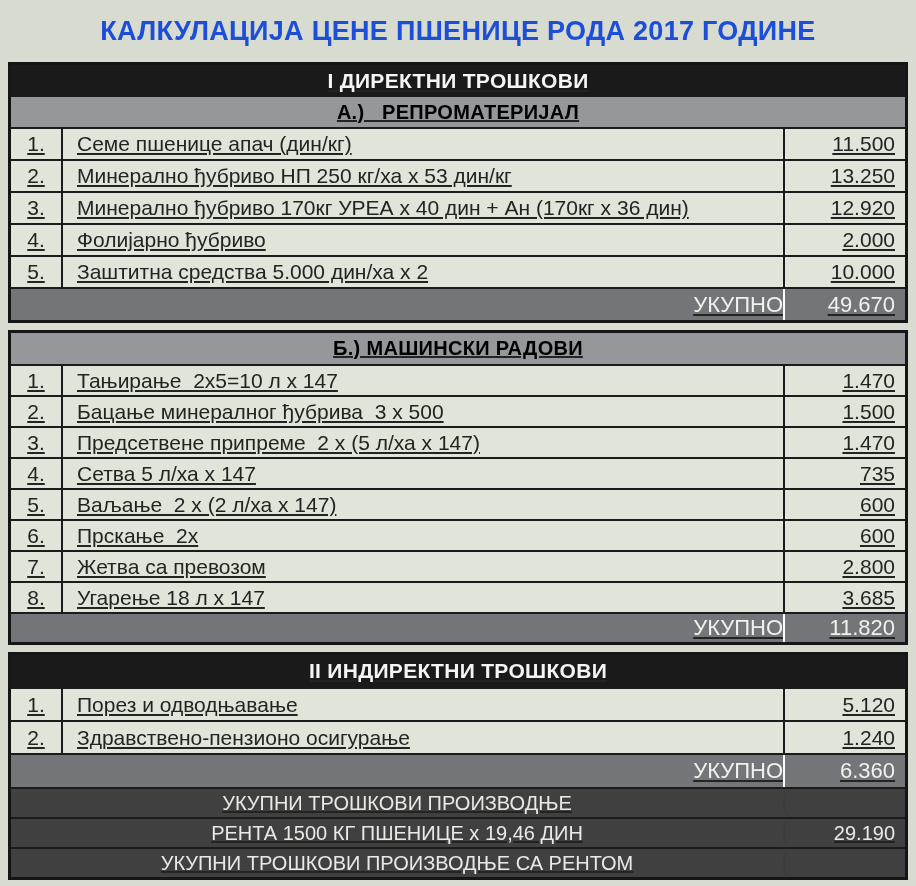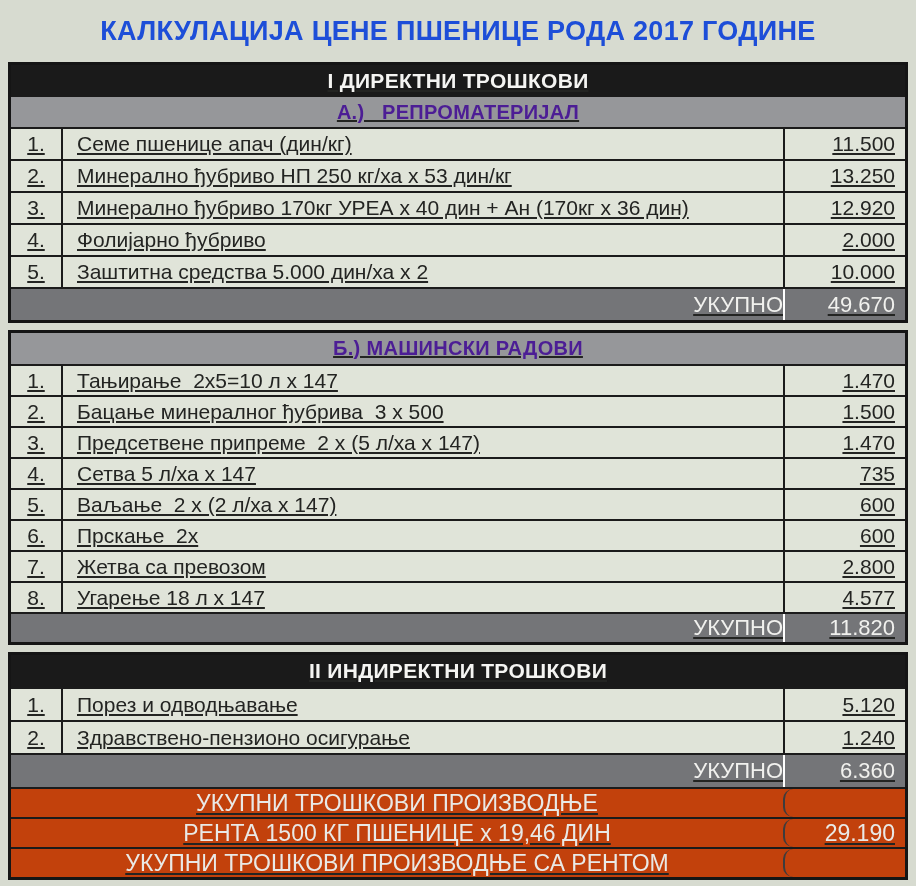--- a/index.html
+++ b/index.html
@@ -22,21 +22,21 @@
     background:#e0e4d9;
     text-decoration:underline;
   }
   .gap { height:7px; }
   .hdr-black {
     background:#1a1a1a; color:#f4f4f2;
     display:flex; align-items:center; justify-content:center;
     font-weight:bold; font-size:21px; letter-spacing:0.3px;
   }
   .hdr-gray {
-    background:#96979a; color:#4c1d95;
+    background:#96979a; color:#000000;
     display:flex; align-items:center; justify-content:center;
     font-weight:bold; font-size:20px; letter-spacing:0.3px;
     white-space:pre;
   }
   .row {
     display:flex; align-items:stretch;
     border-top:2px solid #1b1b1b;
     font-size:21px;
   }
   .c-num {
@@ -58,22 +58,22 @@
   }
   .row-total {
     background:#747578; color:#f1f1ee;
     font-size:22px;
   }
   .row-total .c-desc {
     justify-content:flex-end; 
   }
   .row-total .c-val { border-left:2px solid #ffffff; }
   .row-summary {
-    background:#c2410c; color:#e9e9e6;
-    font-size:23px; border-top:2px solid #1b1b1b;
+    background:#404040; color:#e9e9e6;
+    font-size:20px; border-top:2px solid #1b1b1b;
   }
   .row-summary .c-desc { justify-content:center; padding-left:0; }
   .row-summary .c-val { border-left:2px solid #3c3c3e;border-radius:10px; }
   
   .h-dir { height:32px; }
   .h-suba { height:30px; }
   .ra .row { height:32px; }
   .ra .row-total { height:33px; }
   .h-subb { height:31px; border-bottom:0; }
   .rb .row { height:31px; }
@@ -160,21 +160,21 @@
     <div class="c-val">600</div>
   </div>
   <div class="row">
     <div class="c-num">7.</div>
     <div class="c-desc">Жетва са превозом</div>
     <div class="c-val">2.800</div>
   </div>
   <div class="row">
     <div class="c-num">8.</div>
     <div class="c-desc">Угарење 18 л х 147</div>
-    <div class="c-val">4.577</div>
+    <div class="c-val">3.685</div>
   </div>
 
   <div class="row row-total">
     <div class="c-desc">УКУПНО</div>
     <div class="c-val">11.820</div>
   </div>
 </div>
 
 <div class="gap"></div>
 

